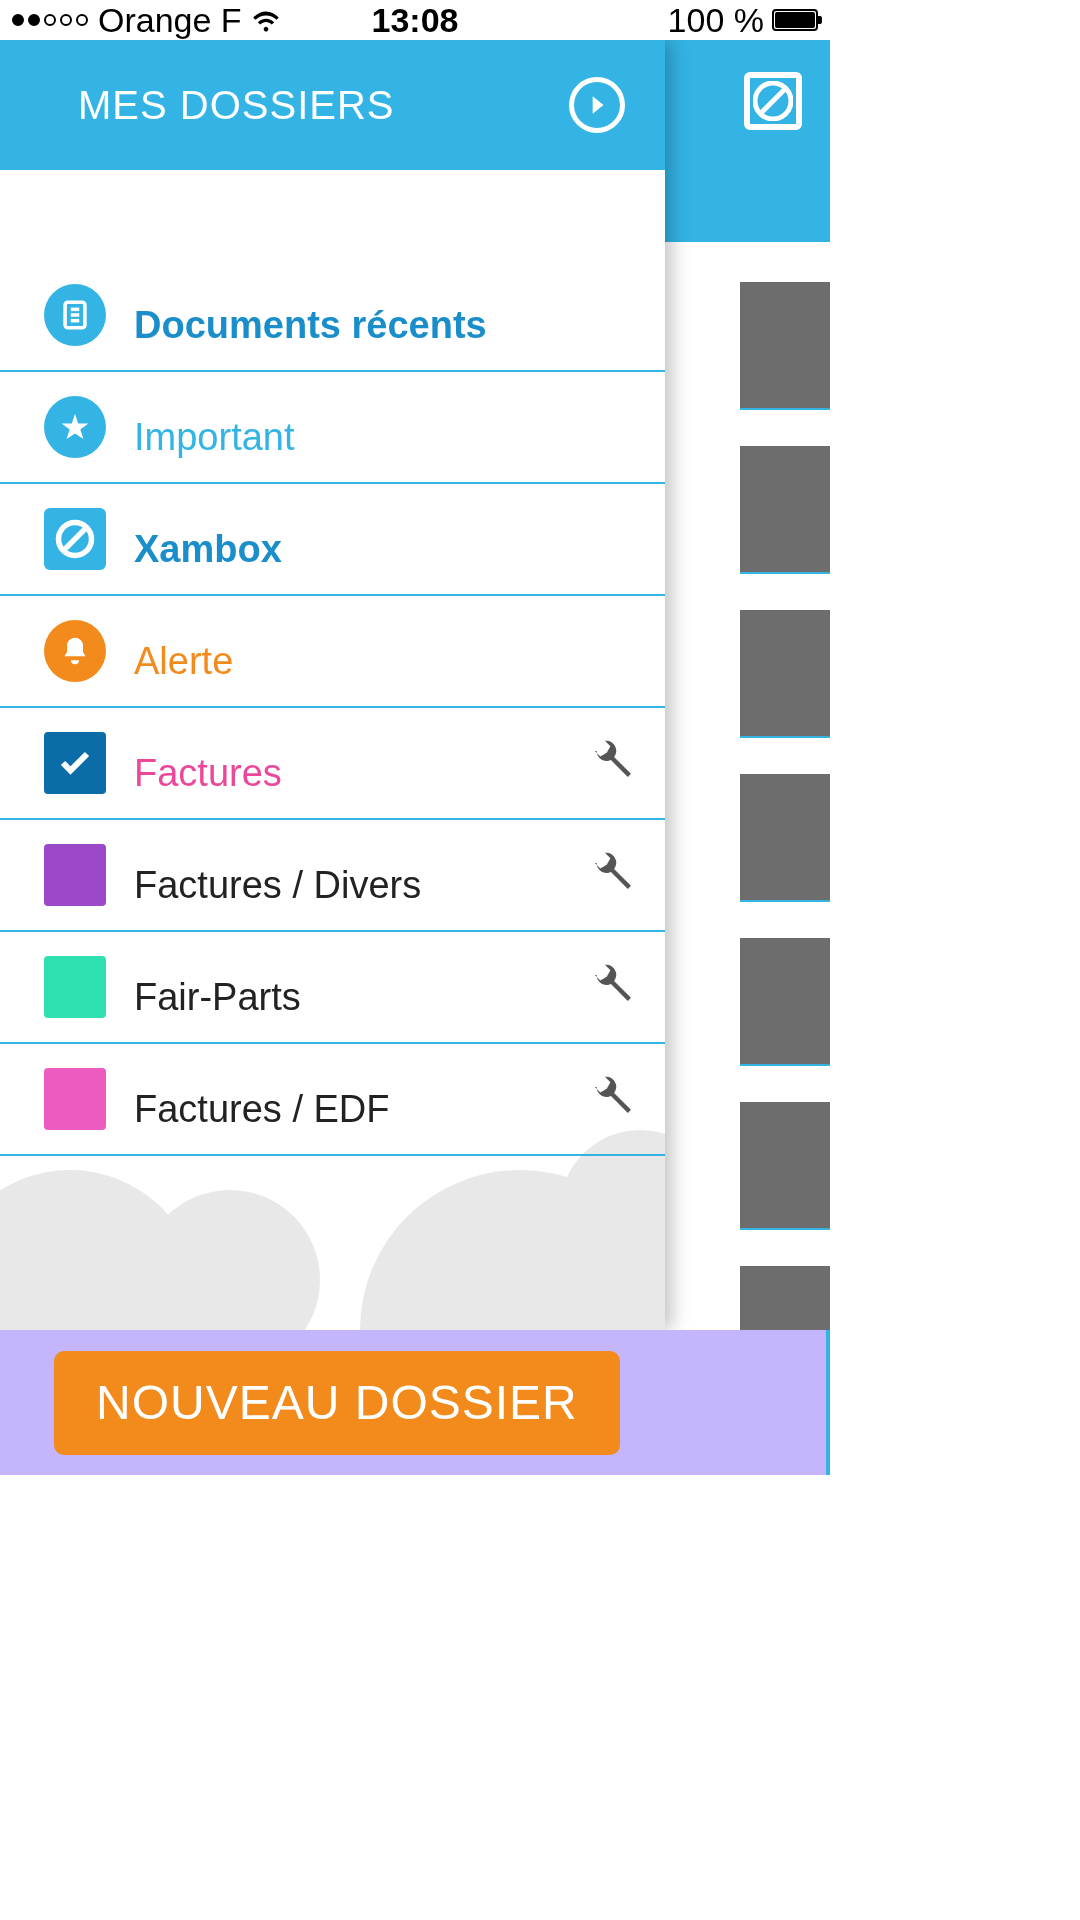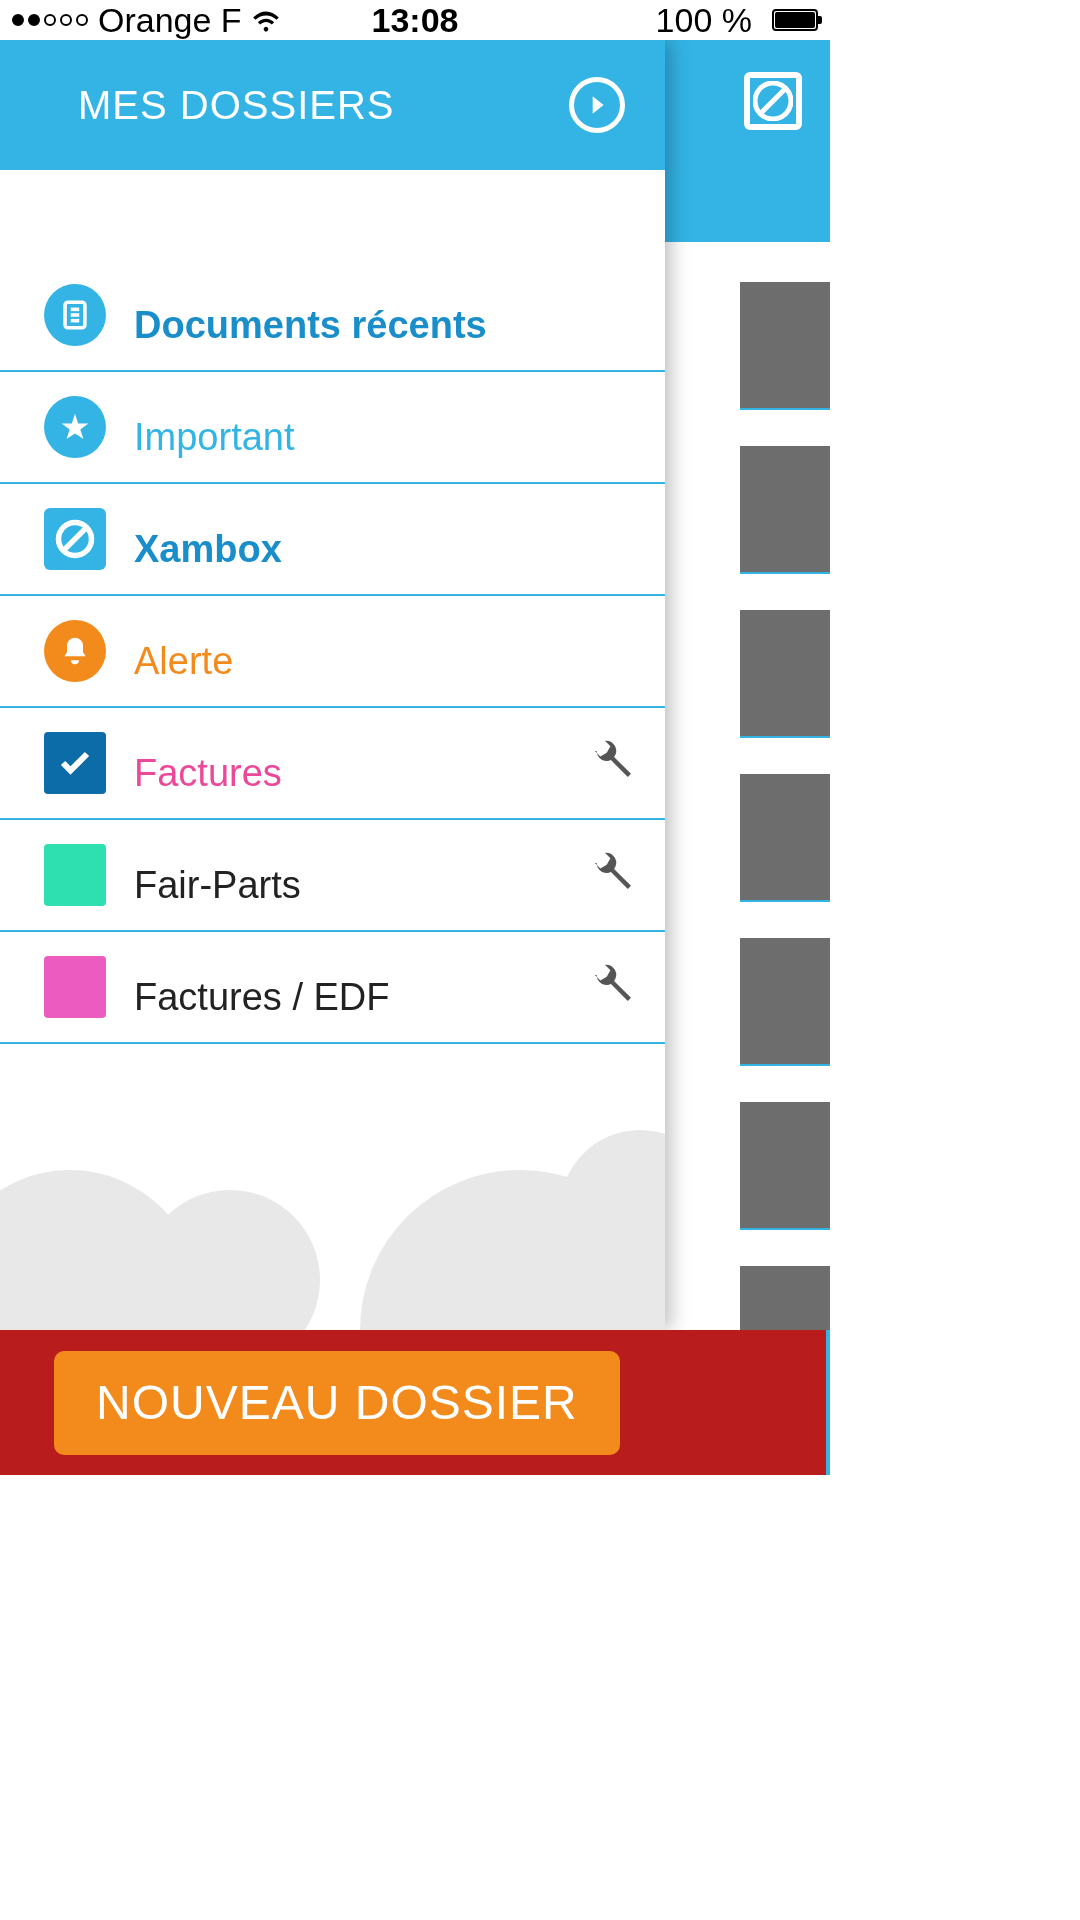--- a/index.html
+++ b/index.html
@@ -20,21 +20,21 @@
   font-size: 34px;
   font-weight: 500;
   color: #000;
 }
 .sb-signal { display: flex; gap: 4px; align-items: center; margin-right: 10px; }
 .sb-dot { width: 12px; height: 12px; border-radius: 50%; border: 2px solid #000; }
 .sb-dot.filled { background: #000; }
 .sb-carrier { margin-right: 10px; }
 .sb-wifi { margin-right: auto; }
 .sb-time { position:absolute; left:50%; transform:translateX(-50%); font-weight:600; }
-.sb-batt-txt { margin-right: 20px; }
+.sb-batt-txt { margin-right: 8px; }
 .sb-batt { width: 46px; height: 22px; border: 2px solid #000; border-radius: 4px; position: relative; }
 .sb-batt::after { content:''; position:absolute; right:-6px; top:5px; width:4px; height:8px; background:#000; border-radius:0 2px 2px 0; }
 .sb-batt-fill { position:absolute; left:1px; top:1px; bottom:1px; right:1px; background:#000; border-radius:2px; }
 
 .stage { position: relative; height: calc(100% - 40px); overflow:hidden; }
 
 .bg-panel {
   position: absolute;
   right: 0; top: 0; bottom: 0;
   width: 830px;
@@ -95,21 +95,21 @@
 .item .icon-wrap { width:62px; height:62px; display:flex; align-items:center; justify-content:center; margin-right: 28px; flex-shrink:0; }
 .item .circ { width:62px; height:62px; border-radius:50%; display:flex; align-items:center; justify-content:center; }
 .item .sq { width:62px; height:62px; border-radius:6px; display:flex; align-items:center; justify-content:center; }
 .item .box { width:62px; height:62px; border-radius:4px; }
 .item .lbl { font-size: 38px; font-weight:400; flex:1;margin-top:20px; }
 .item .bold { font-weight:700; }
 .wrench { width:44px; height:44px; color:#555; }
 
 .bottom-bar {
   position:absolute; bottom:0; left:0; right:4px;
-  height:145px; background:#b91c1c;
+  height:145px; background:#c4b5fd;
   display:flex; align-items:center;
   padding: 0 54px;
 }
 .new-btn {
   background:#f28a1c;
   color:#fff;
   border:none;
   border-radius:10px;
   height: 104px;
   padding: 0 42px;
@@ -243,20 +243,29 @@
                 </svg>
               </div>
             </div>
             <span class="lbl" style="color: #ec4899;">Factures</span>
             <span><svg class="wrench" viewBox="0 0 24 24">
                 <path fill="currentColor" d="M22 6.5a5.5 5.5 0 0 1-7.8 5L5 20.7 3.3 19l9.2-9.2A5.5 5.5 0 0 1 17.5 1l-3 3 2 3.5 3.5 2 3-3c0 .1-.5 0-1 0z" transform="scale(-1,1) translate(-24,0)"></path>
               </svg></span>
           </div>
           <div class="item">
             <div class="icon-wrap">
+              <div class="box" style="background:#9b49c9"></div>
+            </div>
+            <span class="lbl" style="color: rgb(34, 34, 34);">Factures  / Divers</span>
+            <span><svg class="wrench" viewBox="0 0 24 24">
+                <path fill="currentColor" d="M22 6.5a5.5 5.5 0 0 1-7.8 5L5 20.7 3.3 19l9.2-9.2A5.5 5.5 0 0 1 17.5 1l-3 3 2 3.5 3.5 2 3-3c0 .1-.5 0-1 0z" transform="scale(-1,1) translate(-24,0)"></path>
+              </svg></span>
+          </div>
+          <div class="item">
+            <div class="icon-wrap">
               <div class="box" style="background:#2ee0b0"></div>
             </div>
             <span class="lbl" style="color: rgb(34, 34, 34);">Fair-Parts</span>
             <span><svg class="wrench" viewBox="0 0 24 24">
                 <path fill="currentColor" d="M22 6.5a5.5 5.5 0 0 1-7.8 5L5 20.7 3.3 19l9.2-9.2A5.5 5.5 0 0 1 17.5 1l-3 3 2 3.5 3.5 2 3-3c0 .1-.5 0-1 0z" transform="scale(-1,1) translate(-24,0)"></path>
               </svg></span>
           </div>
           <div class="item">
             <div class="icon-wrap">
               <div class="box" style="background:#ec5bc0"></div>

